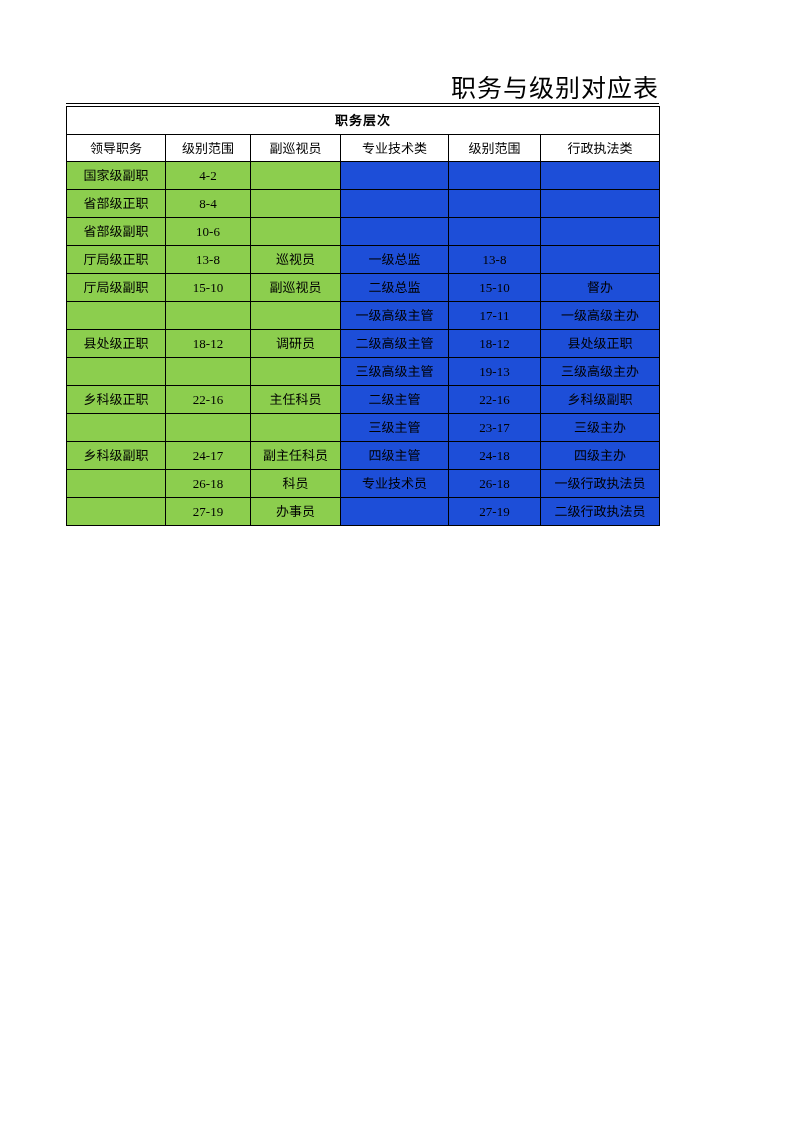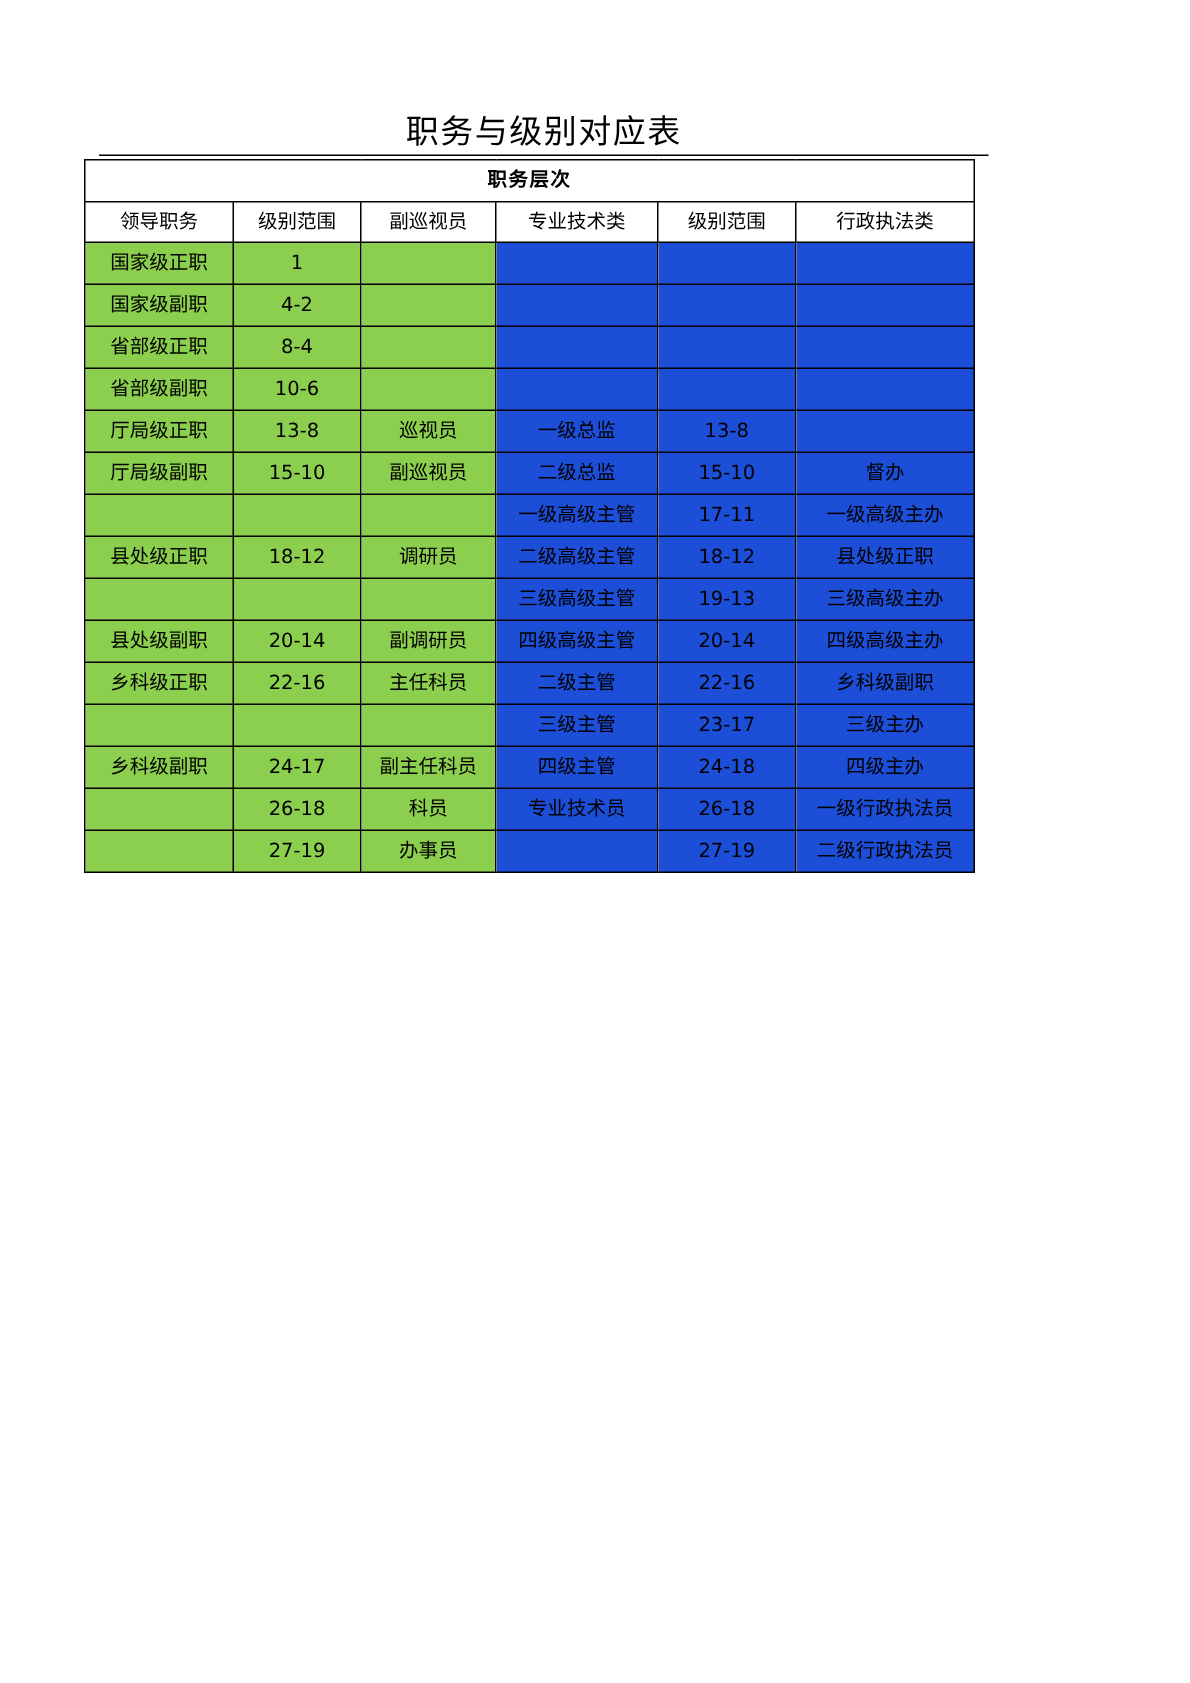--- a/index.html
+++ b/index.html
@@ -25,37 +25,38 @@
   }
 
   
   #doc-title {
     position: absolute;
     left: 66px;
     top: 73px;
     width: 593px;
     height: 31px;
     line-height: 31px;
-    text-align: center;
-    font-size: 22px;
+    text-align: right;
+    font-size: 25px;
     color: #000000;
     letter-spacing: 1px;
     white-space: nowrap;
     border-bottom: 1.5px solid #000000;
     box-sizing: border-box;
   }
 
   
   #grid {
     position: absolute;
-    left: 56px;
+    left: 66px;
     top: 106px;
     border-collapse: collapse;
     table-layout: fixed;
     width: 593px;
+    font-family: Liberation Serif, serif;
   }
   #grid td {
     border: 1.2px solid #000000;
     padding: 0 2px;
     text-align: center;
     vertical-align: middle;
     font-size: 13px;
     color: #000000;
     overflow: hidden;
     white-space: normal;
@@ -123,28 +124,20 @@
 
       <tr class="band-head">
         <td class="fill-white">领导职务</td>
         <td class="fill-white">级别范围</td>
         <td class="fill-white">副巡视员</td>
         <td class="fill-white">专业技术类</td>
         <td class="fill-white">级别范围</td>
         <td class="fill-white">行政执法类</td>
       </tr>
 
-    <tr class="band-body">
-          <td class="fill-green">国家级正职</td>
-          <td class="fill-green">1</td>
-          <td class="fill-green"></td>
-          <td class="fill-blue"></td>
-          <td class="fill-blue"></td>
-          <td class="fill-blue"></td>
-        </tr>
         <tr class="band-body">
           <td class="fill-green">国家级副职</td>
           <td class="fill-green">4-2</td>
           <td class="fill-green"></td>
           <td class="fill-blue"></td>
           <td class="fill-blue"></td>
           <td class="fill-blue"></td>
         </tr>
         <tr class="band-body">
           <td class="fill-green">省部级正职</td>
@@ -196,28 +189,20 @@
         </tr>
         <tr class="band-body">
           <td class="fill-green"></td>
           <td class="fill-green"></td>
           <td class="fill-green"></td>
           <td class="fill-blue clipped">三级高级主管</td>
           <td class="fill-blue">19-13</td>
           <td class="fill-blue clipped">三级高级主办</td>
         </tr>
         <tr class="band-body">
-          <td class="fill-green">县处级副职</td>
-          <td class="fill-green">20-14</td>
-          <td class="fill-green">副调研员</td>
-          <td class="fill-blue clipped">四级高级主管</td>
-          <td class="fill-blue">20-14</td>
-          <td class="fill-blue clipped">四级高级主办</td>
-        </tr>
-        <tr class="band-body">
           <td class="fill-green">乡科级正职</td>
           <td class="fill-green">22-16</td>
           <td class="fill-green">主任科员</td>
           <td class="fill-blue">二级主管</td>
           <td class="fill-blue">22-16</td>
           <td class="fill-blue">乡科级副职</td>
         </tr>
         <tr class="band-body">
           <td class="fill-green"></td>
           <td class="fill-green"></td>

